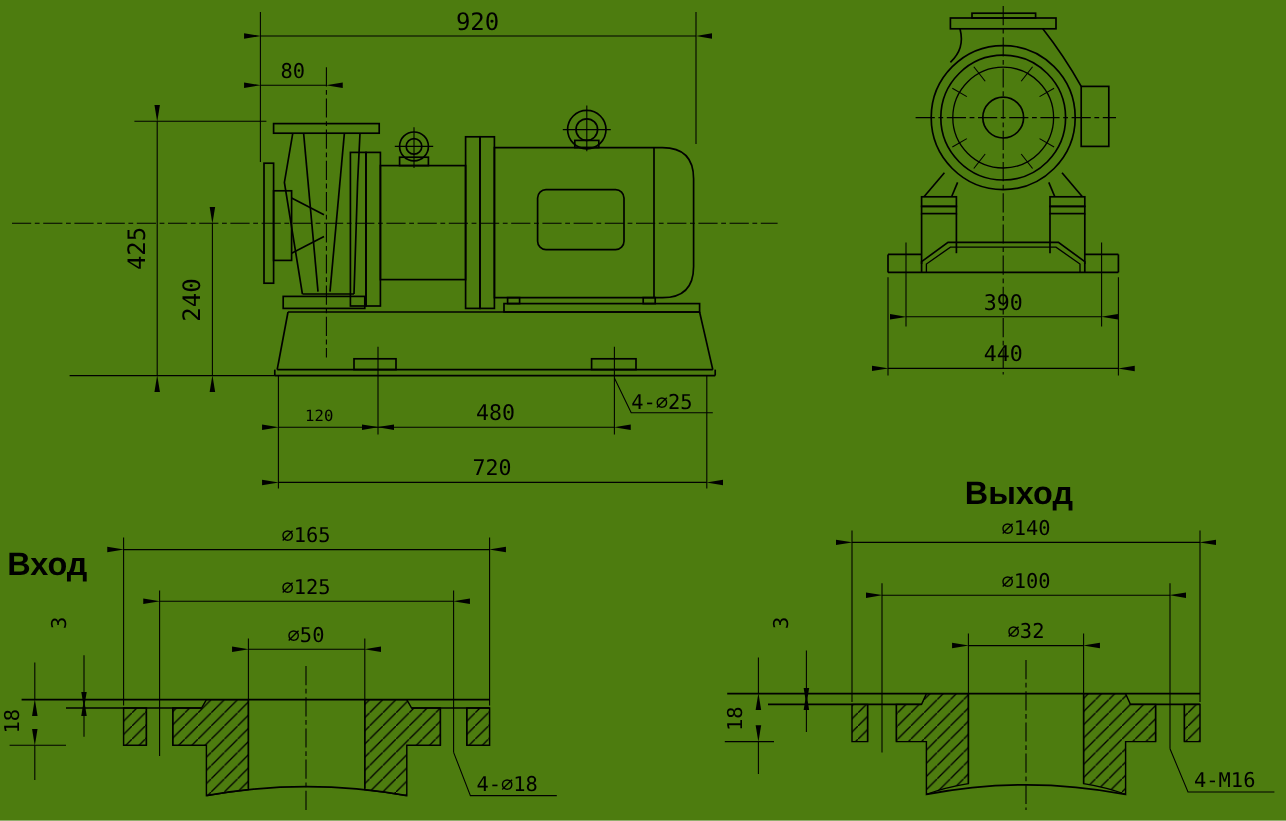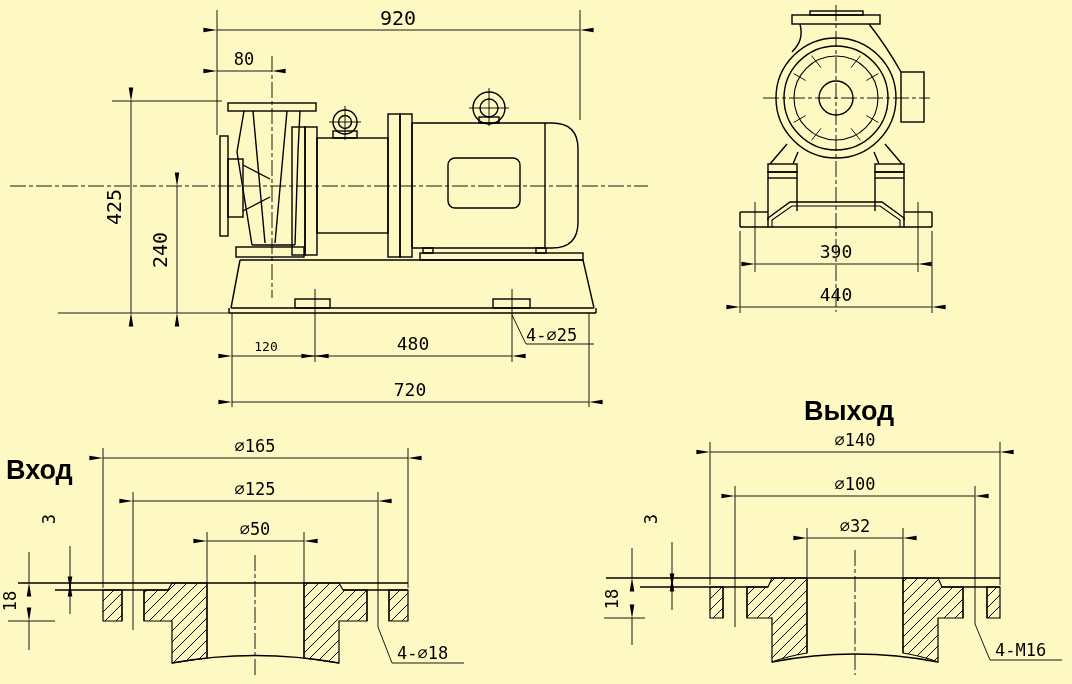--- a/index.html
+++ b/index.html
@@ -1,16 +1,16 @@
 <!DOCTYPE html>
 <html><head>
 <meta charset="utf-8">
 <style>
   html,body{margin:0;padding:0;background:#ffffff;}
-  #sheet{position:relative;width:1072px;height:684px;background:#fef9c3;overflow:hidden;}
+  #sheet{position:relative;width:1072px;height:684px;background:#4d7c0f;overflow:hidden;}
   svg{display:block;}
   .ol{stroke:#000;stroke-width:1.4;fill:none;}                 
   .ml{stroke:#000;stroke-width:1.1;fill:none;}                 
   .tl{stroke:#000;stroke-width:0.9;fill:none;}                 
   .cl{stroke:#000;stroke-width:0.9;fill:none;stroke-dasharray:16 3 4 3;} 
   .hp{fill:url(#hatch);stroke:#000;stroke-width:1.2;}          
   .dim{font-family:"DejaVu Sans Mono",monospace;font-size:17px;fill:#000;}
   .dim-lg{font-family:"DejaVu Sans Mono",monospace;font-size:20px;fill:#000;}
   .dim-md{font-family:"DejaVu Sans Mono",monospace;font-size:18px;fill:#000;}
   .dim-sm{font-family:"DejaVu Sans Mono",monospace;font-size:13px;fill:#000;}

